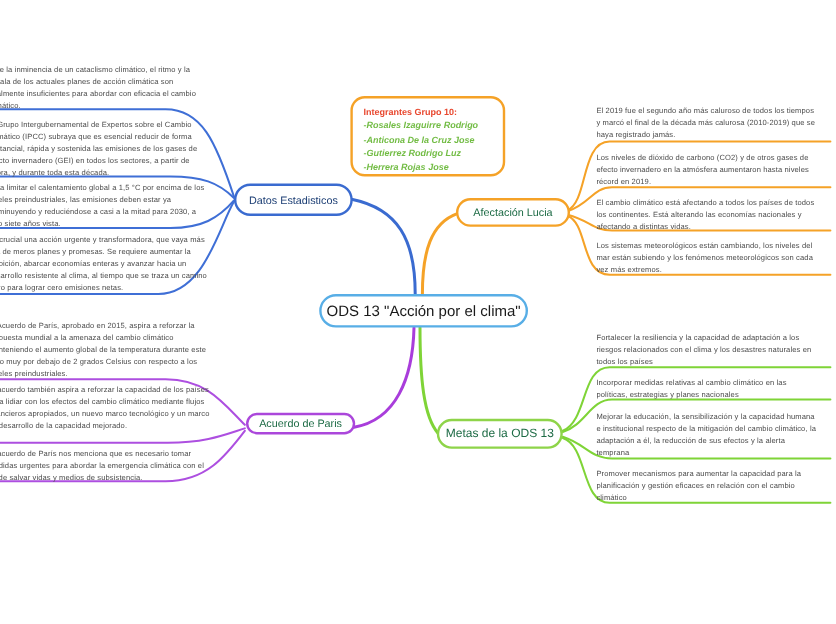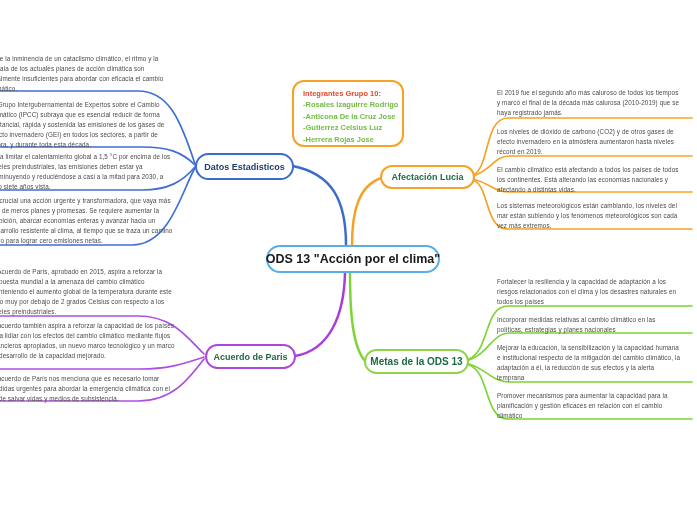--- a/index.html
+++ b/index.html
@@ -8,48 +8,48 @@
     background:#ffffff;font-family:"Liberation Sans",sans-serif;
   }
   svg.wires{position:absolute;left:0;top:0;width:697px;height:520px;}
   svg.wires path{fill:none;stroke-linecap:round;}
   .main-wire{stroke-width:2.5px;}
   .child-wire{stroke-width:1.7px;}
 
   .pill{
     position:absolute;display:flex;align-items:center;justify-content:center;
     background:#ffffff;border-radius:999px;box-sizing:border-box;
-    font-weight:700;white-space:nowrap;
+    font-weight:400;white-space:nowrap;
   }
   .pill.center-node{left:266px;top:245px;width:174px;height:28px;
     border:2px solid #58aee6;font-size:12.5px;color:#1a1a1a;}
   .pill.datos{left:195px;top:153px;width:99px;height:27px;
     border:2px solid #3a6bd0;font-size:9px;color:#1c3e74;}
   .pill.afectacion{left:380px;top:165px;width:95px;height:24px;
     border:2px solid #f5a227;font-size:9px;color:#1d6b45;}
-  .pill.acuerdo{left:205px;top:344px;width:91px;height:25px;
+  .pill.acuerdo{left:205px;top:344px;width:91px;height:18px;
     border:2px solid #ab47db;font-size:9px;color:#1d6b45;}
   .pill.metas{left:364px;top:349px;width:105px;height:25px;
     border:2px solid #8ed449;font-size:10px;color:#1d6b45;}
 
   .leaf{
     position:absolute;width:186px;font-size:6.3px;line-height:10px;
     color:#4a4a4a;letter-spacing:0.1px;
   }
   .leaf.west{left:-10px;}
   .leaf.east{left:497px;}
 
   .note{
-    position:absolute;left:292px;top:80px;width:112px;height:67px;
+    position:absolute;left:292px;top:80px;width:129px;height:67px;
     box-sizing:border-box;border:2px solid #f5a227;border-radius:12px;
     background:#fff;padding:6px 9px 4px 9px;
     font-size:7.5px;line-height:11.4px;font-weight:700;white-space:nowrap;
   }
   .note .note-title{color:#e8472e;}
-  .note .note-member{color:#72bc44;}
+  .note .note-member{color:#72bc44;font-style:italic;}
 </style>
 </head>
 <body>
 
 <div class="canvas">
 
   <svg class="wires" viewBox="0 0 697 520">
 
     <path class="main-wire" stroke="#3a6bd0" d="M293,166 C332,174 346,200 346,245"></path>
     <path class="child-wire" stroke="#3f6fd6" d="M-12,91 H138 C168,91 180,118 195,164"></path>
@@ -72,21 +72,21 @@
     <path class="child-wire" stroke="#7fd437" d="M469,359 C490,350 484,306 508,306 H692"></path>
     <path class="child-wire" stroke="#7fd437" d="M469,360 C488,354 492,333 510,333 H692"></path>
     <path class="child-wire" stroke="#7fd437" d="M469,364 C488,370 492,382 510,382 H692"></path>
     <path class="child-wire" stroke="#7fd437" d="M469,365 C490,372 484,419 508,419 H692"></path>
   </svg>
 
   <div class="note">
     <div class="note-title">Integrantes Grupo 10:</div>
     <div class="note-member">-Rosales Izaguirre Rodrigo</div>
     <div class="note-member">-Anticona De la Cruz Jose</div>
-    <div class="note-member">-Gutierrez Celsius Luz</div>
+    <div class="note-member">-Gutierrez Rodrigo Luz</div>
     <div class="note-member">-Herrera Rojas Jose</div>
   </div>
 
   <div class="pill center-node">ODS 13 "Acción por el clima"</div>
 
   <div class="pill datos">Datos Estadisticos</div>
   <div class="pill afectacion">Afectación Lucia</div>
   <div class="pill acuerdo">Acuerdo de Paris</div>
   <div class="pill metas">Metas de la ODS 13</div>
 

